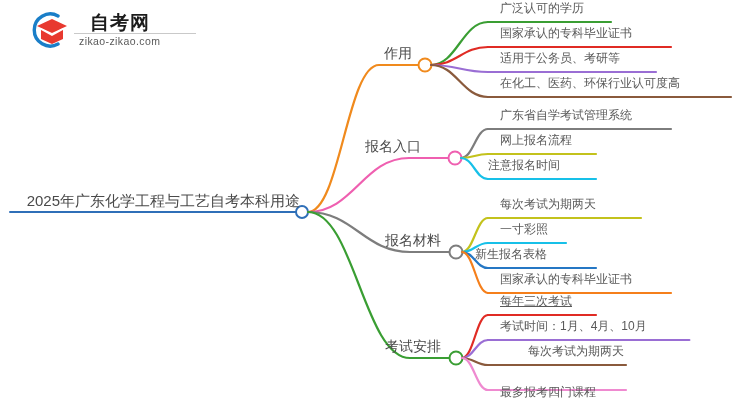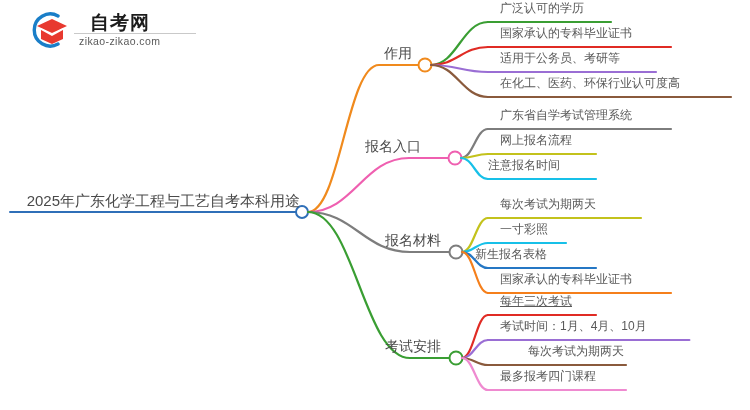--- a/index.html
+++ b/index.html
@@ -182,16 +182,16 @@
       <div class="label label-leaf" style="left: 488px; top: 157px;">注意报名时间</div>
       <div class="label label-branch" style="left: 385px; top: 232px; text-align: right;">报名材料</div>
       <div class="label label-leaf" style="left: 500px; top: 196px;">每次考试为期两天</div>
       <div class="label label-leaf" style="left: 500px; top: 221px;">一寸彩照</div>
       <div class="label label-leaf" style="left: 475px; top: 246px;">新生报名表格</div>
       <div class="label label-leaf" style="left: 500px; top: 271px;">国家承认的专科毕业证书</div>
       <div class="label label-branch" style="left: 385px; top: 338px;">考试安排</div>
       <div class="label label-leaf" style="left: 500px; top: 293px; text-decoration: underline;">每年三次考试</div>
       <div class="label label-leaf" style="left: 500px; top: 318px;">考试时间：1月、4月、10月</div>
       <div class="label label-leaf" style="left: 528px; top: 343px;">每次考试为期两天</div>
-      <div class="label label-leaf" style="left: 500px; top: 368px; text-align: center;">最多报考四门课程</div>
+      <div class="label label-leaf" style="left: 500px; top: 384px; text-align: center;">最多报考四门课程</div>
     </div>
 
 </div>
 
 </body></html>

